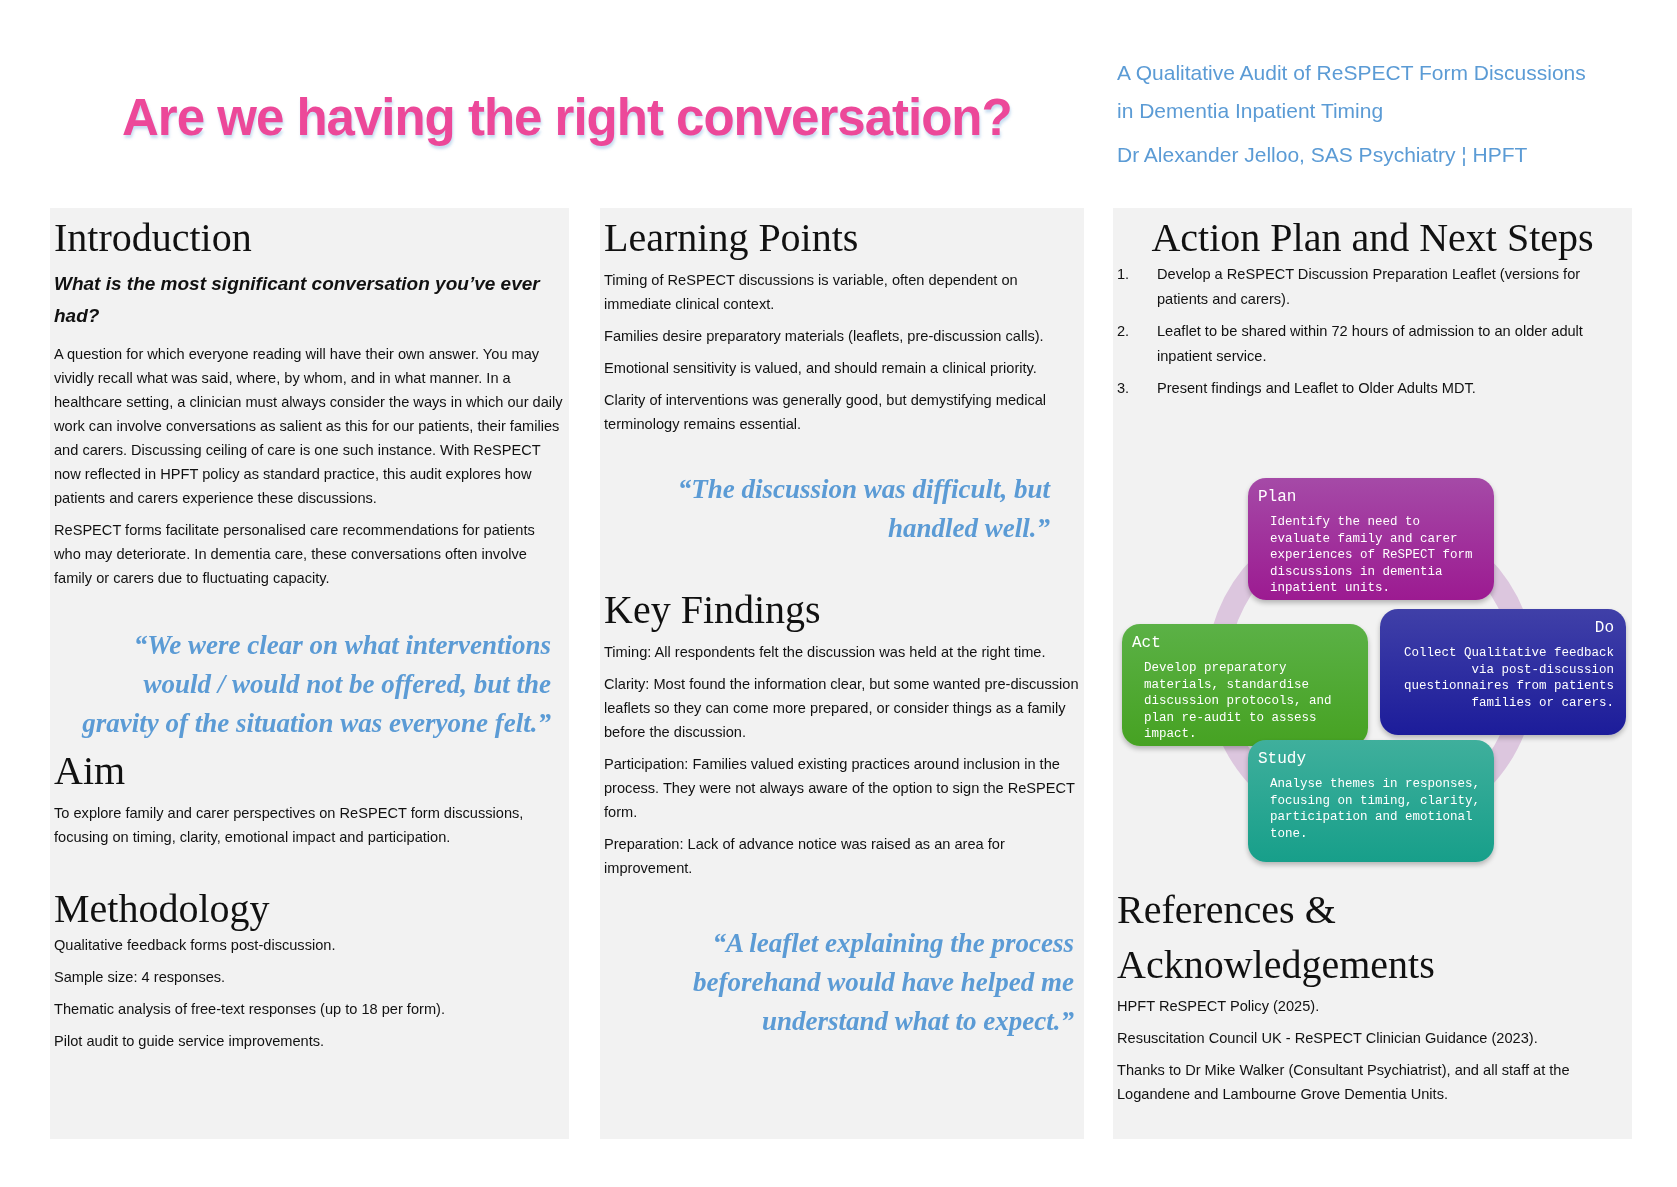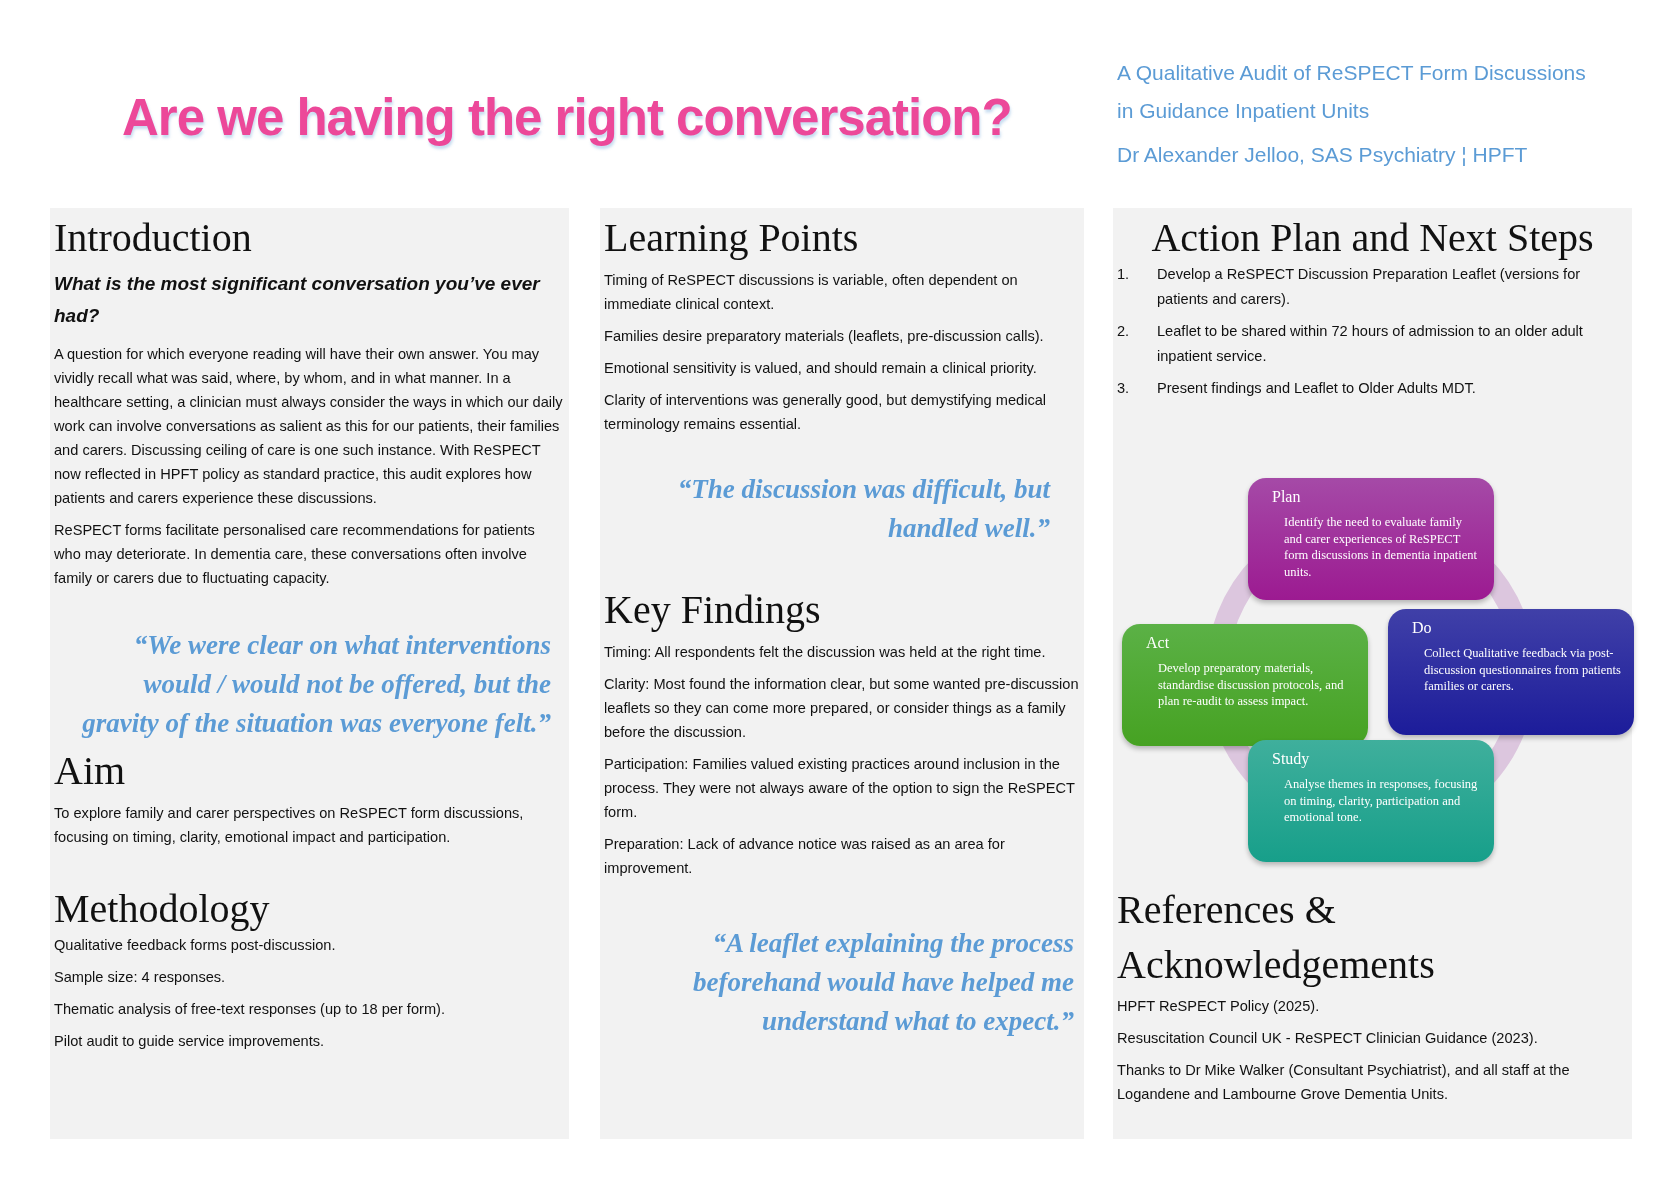--- a/index.html
+++ b/index.html
@@ -46,37 +46,37 @@
   }
   ol.actions li .num { width: 40px; flex: none; }
   
   .pdsa { position: absolute; left: 3px; top: 270px; width: 512px; height: 390px; }
   .ring {
     position: absolute; left: 90px; top: 30px; width: 330px; height: 330px;
     border-radius: 50%; border: 22px solid #dcc6de; box-sizing: border-box;
   }
   .box {
     position: absolute; border-radius: 18px; color: #fff; box-sizing: border-box;
-    padding: 10px 12px 10px 24px; box-shadow: 0 3px 5px rgba(0,0,0,0.25);
-    font-family: Liberation Serif, serif;
+    padding: 10px 12px 10px 10px; box-shadow: 0 3px 5px rgba(0,0,0,0.25);
+    font-family: Liberation Mono, monospace;
   }
   .box .bt { font-size: 16px; margin-bottom: 8px; }
   .box .bd { font-size: 12.5px; line-height: 16.5px; padding-left: 12px; }
   #plan { left: 132px; top: 0; width: 246px; height: 122px; background: linear-gradient(#a54aa7, #9c1a91); }
   #act { left: 6px; top: 146px; width: 246px; height: 122px; background: linear-gradient(#5bb146, #46a222); }
-  #do { left: 272px; top: 131px; width: 246px; height: 126px; background: linear-gradient(#4040a8, #1c1c9a); }
+  #do { left: 264px; top: 131px; width: 246px; height: 126px; background: linear-gradient(#4040a8, #1c1c9a); text-align: right; }
   #study { left: 132px; top: 262px; width: 246px; height: 122px; background: linear-gradient(#3faf9c, #179f8a); }
 </style>
 </head>
 <body>
 
 <div class="title">Are we having the right conversation?</div>
 <div class="subtitle">
   <span>A Qualitative Audit of ReSPECT Form Discussions</span><br>
-  <span>in Guidance Inpatient Units</span>
+  <span>in Dementia Inpatient Timing</span>
   <span class="author">Dr Alexander Jelloo, SAS Psychiatry ¦ HPFT</span>
 </div>
 
 <div class="panel" id="col1">
   <h2 style="margin-top:6px;">Introduction</h2>
   <div class="lead">What is the most significant conversation you’ve ever had?</div>
   <p class="body">A question for which everyone reading will have their own answer. You may vividly recall what was said, where, by whom, and in what manner. In a healthcare setting, a clinician must always consider the ways in which our daily work can involve conversations as salient as this for our patients, their families and carers. Discussing ceiling of care is one such instance. With ReSPECT now reflected in HPFT policy as standard practice, this audit explores how patients and carers experience these discussions.</p>
   <p class="body">ReSPECT forms facilitate personalised care recommendations for patients who may deteriorate. In dementia care, these conversations often involve family or carers due to fluctuating capacity.</p>
   <div class="quote" style="margin-top:36px; padding:0 14px;">“We were clear on what interventions would / would not be offered, but the gravity of the situation was everyone felt.”</div>
   <h2 style="margin-top:4px;">Aim</h2>

